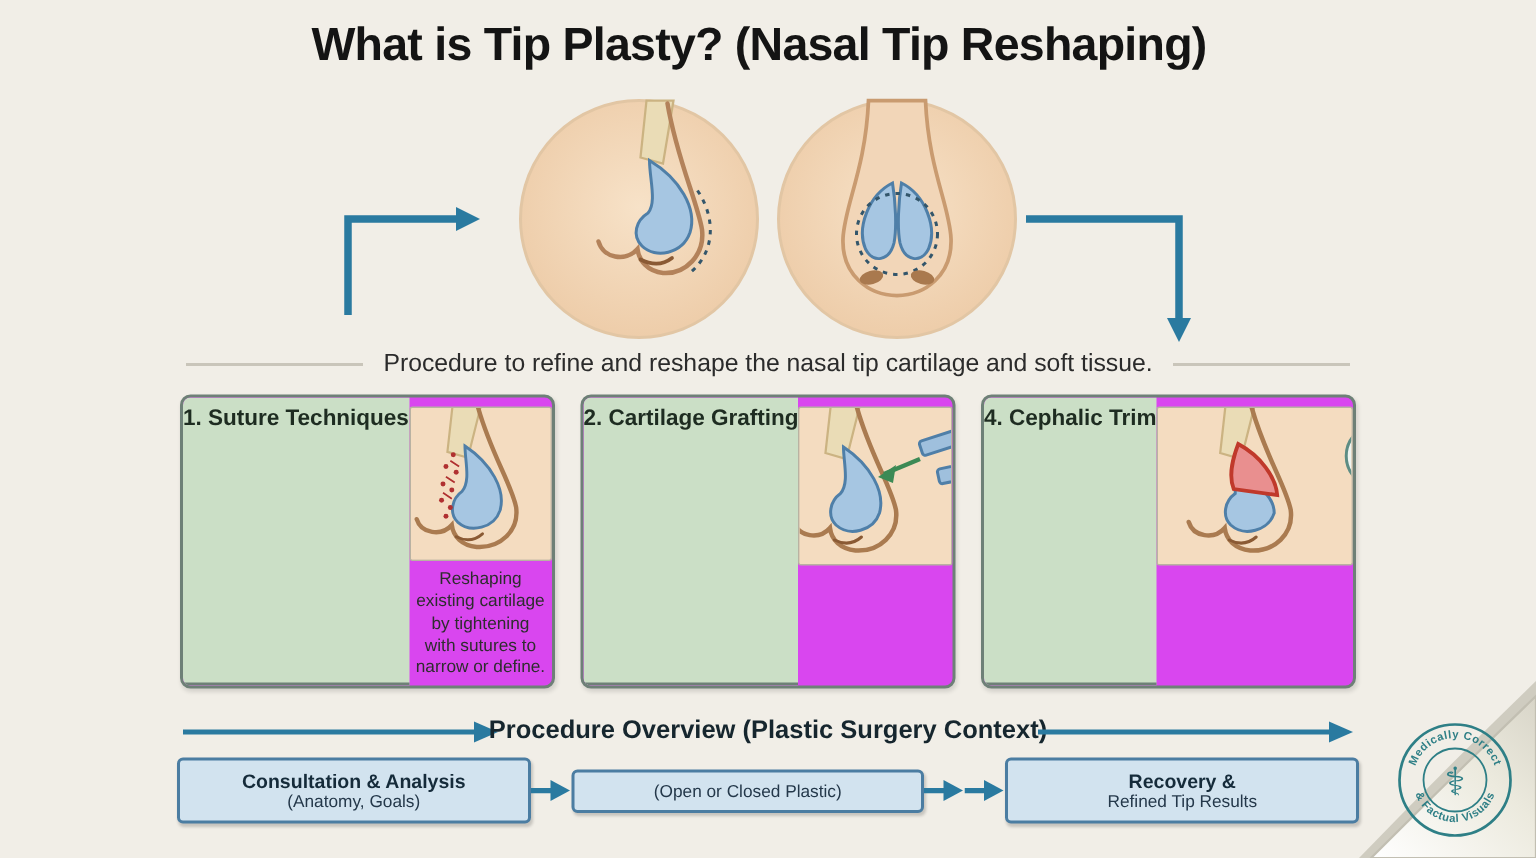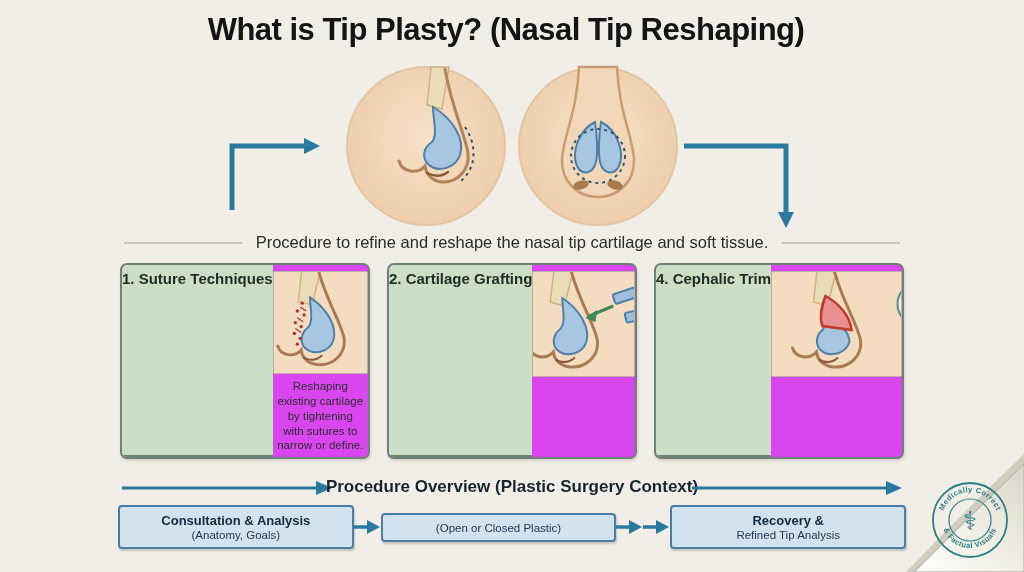--- a/index.html
+++ b/index.html
@@ -243,21 +243,21 @@
         </svg>
     </div>
     <div class="flow-connector">
       <svg width="27" height="16">
           <line x1="0" y1="8" x2="14" y2="8" stroke="#2a7aa0" stroke-width="3.5"></line>
           <polygon points="13,1 26,8 13,15" fill="#2a7aa0"></polygon>
         </svg>
     </div>
     <div class="flow-box">
       <div class="l1">Recovery &amp;</div>
-      <div class="l2">Refined Tip Analysis</div>
+      <div class="l2">Refined Tip Results</div>
     </div>
   </div>
 
   <div class="curl">
     <svg width="118" height="118" viewBox="0 0 118 118">
       <defs>
         <linearGradient id="curlg" x1="0" y1="1" x2="1" y2="0">
           <stop offset="0%" stop-color="#ffffff"></stop>
             <stop offset="60%" stop-color="#eceade"></stop>
             <stop offset="100%" stop-color="#d8d5c8"></stop>

